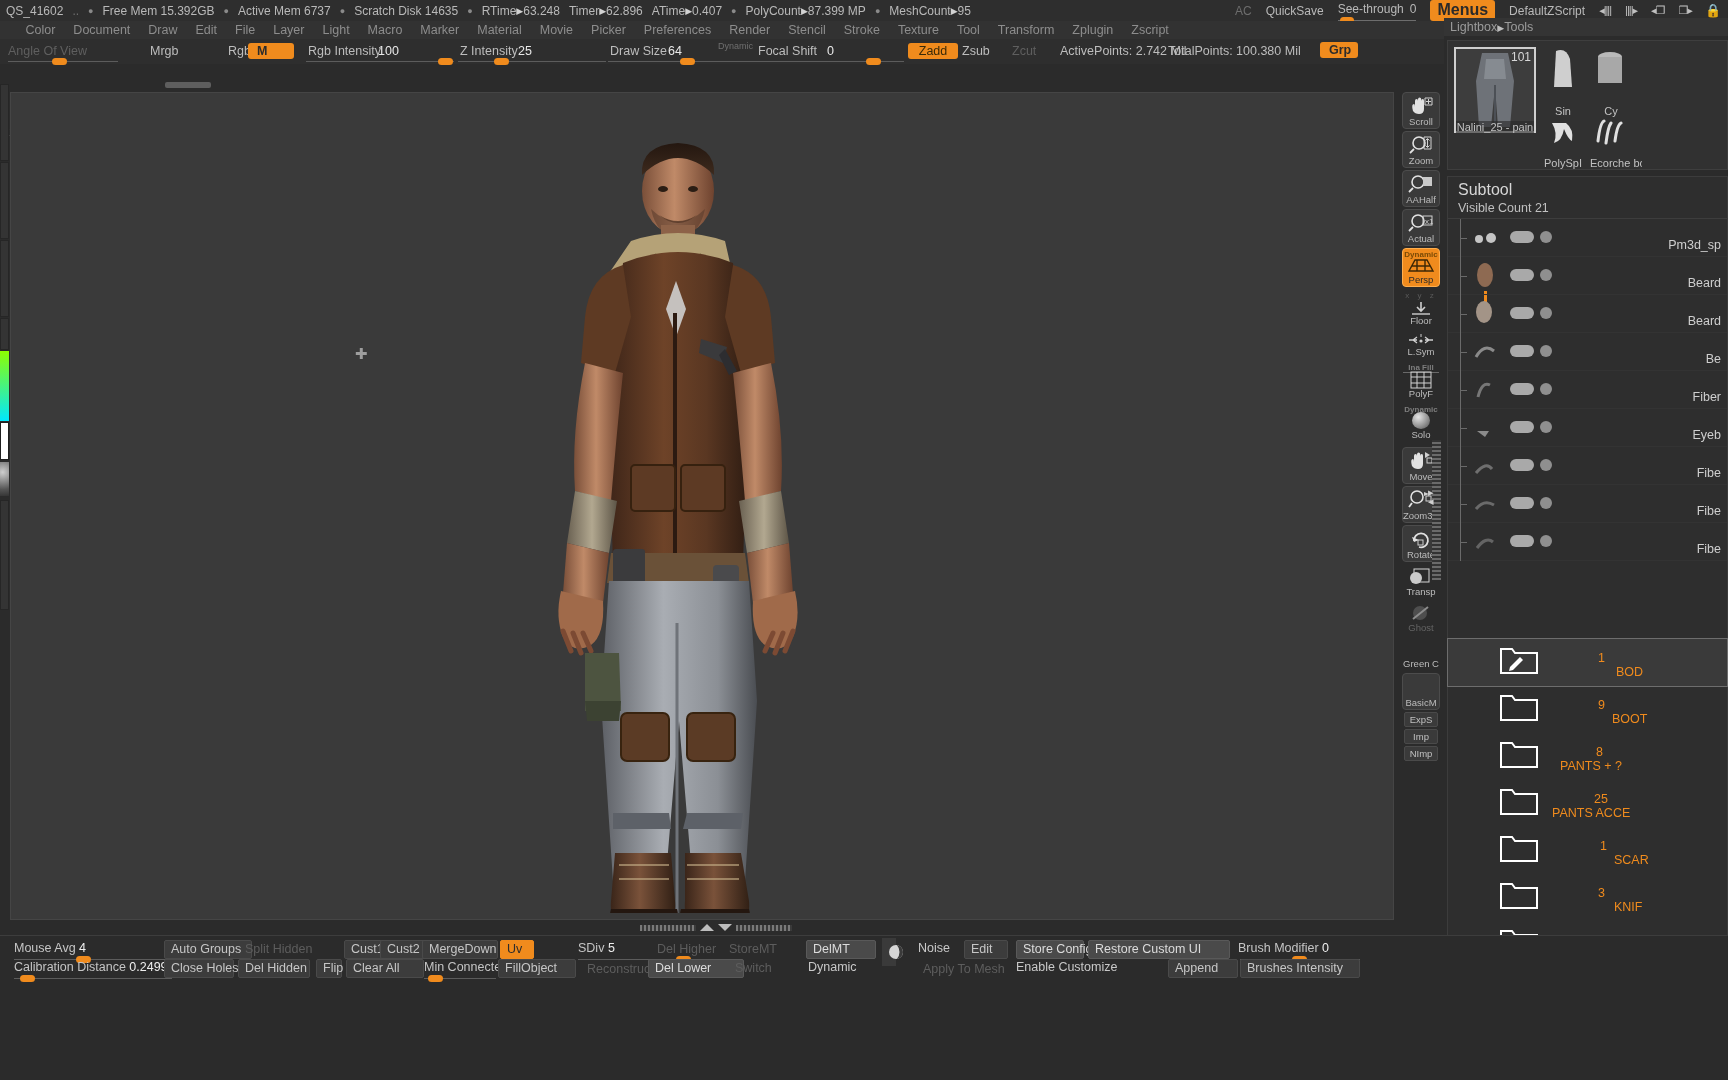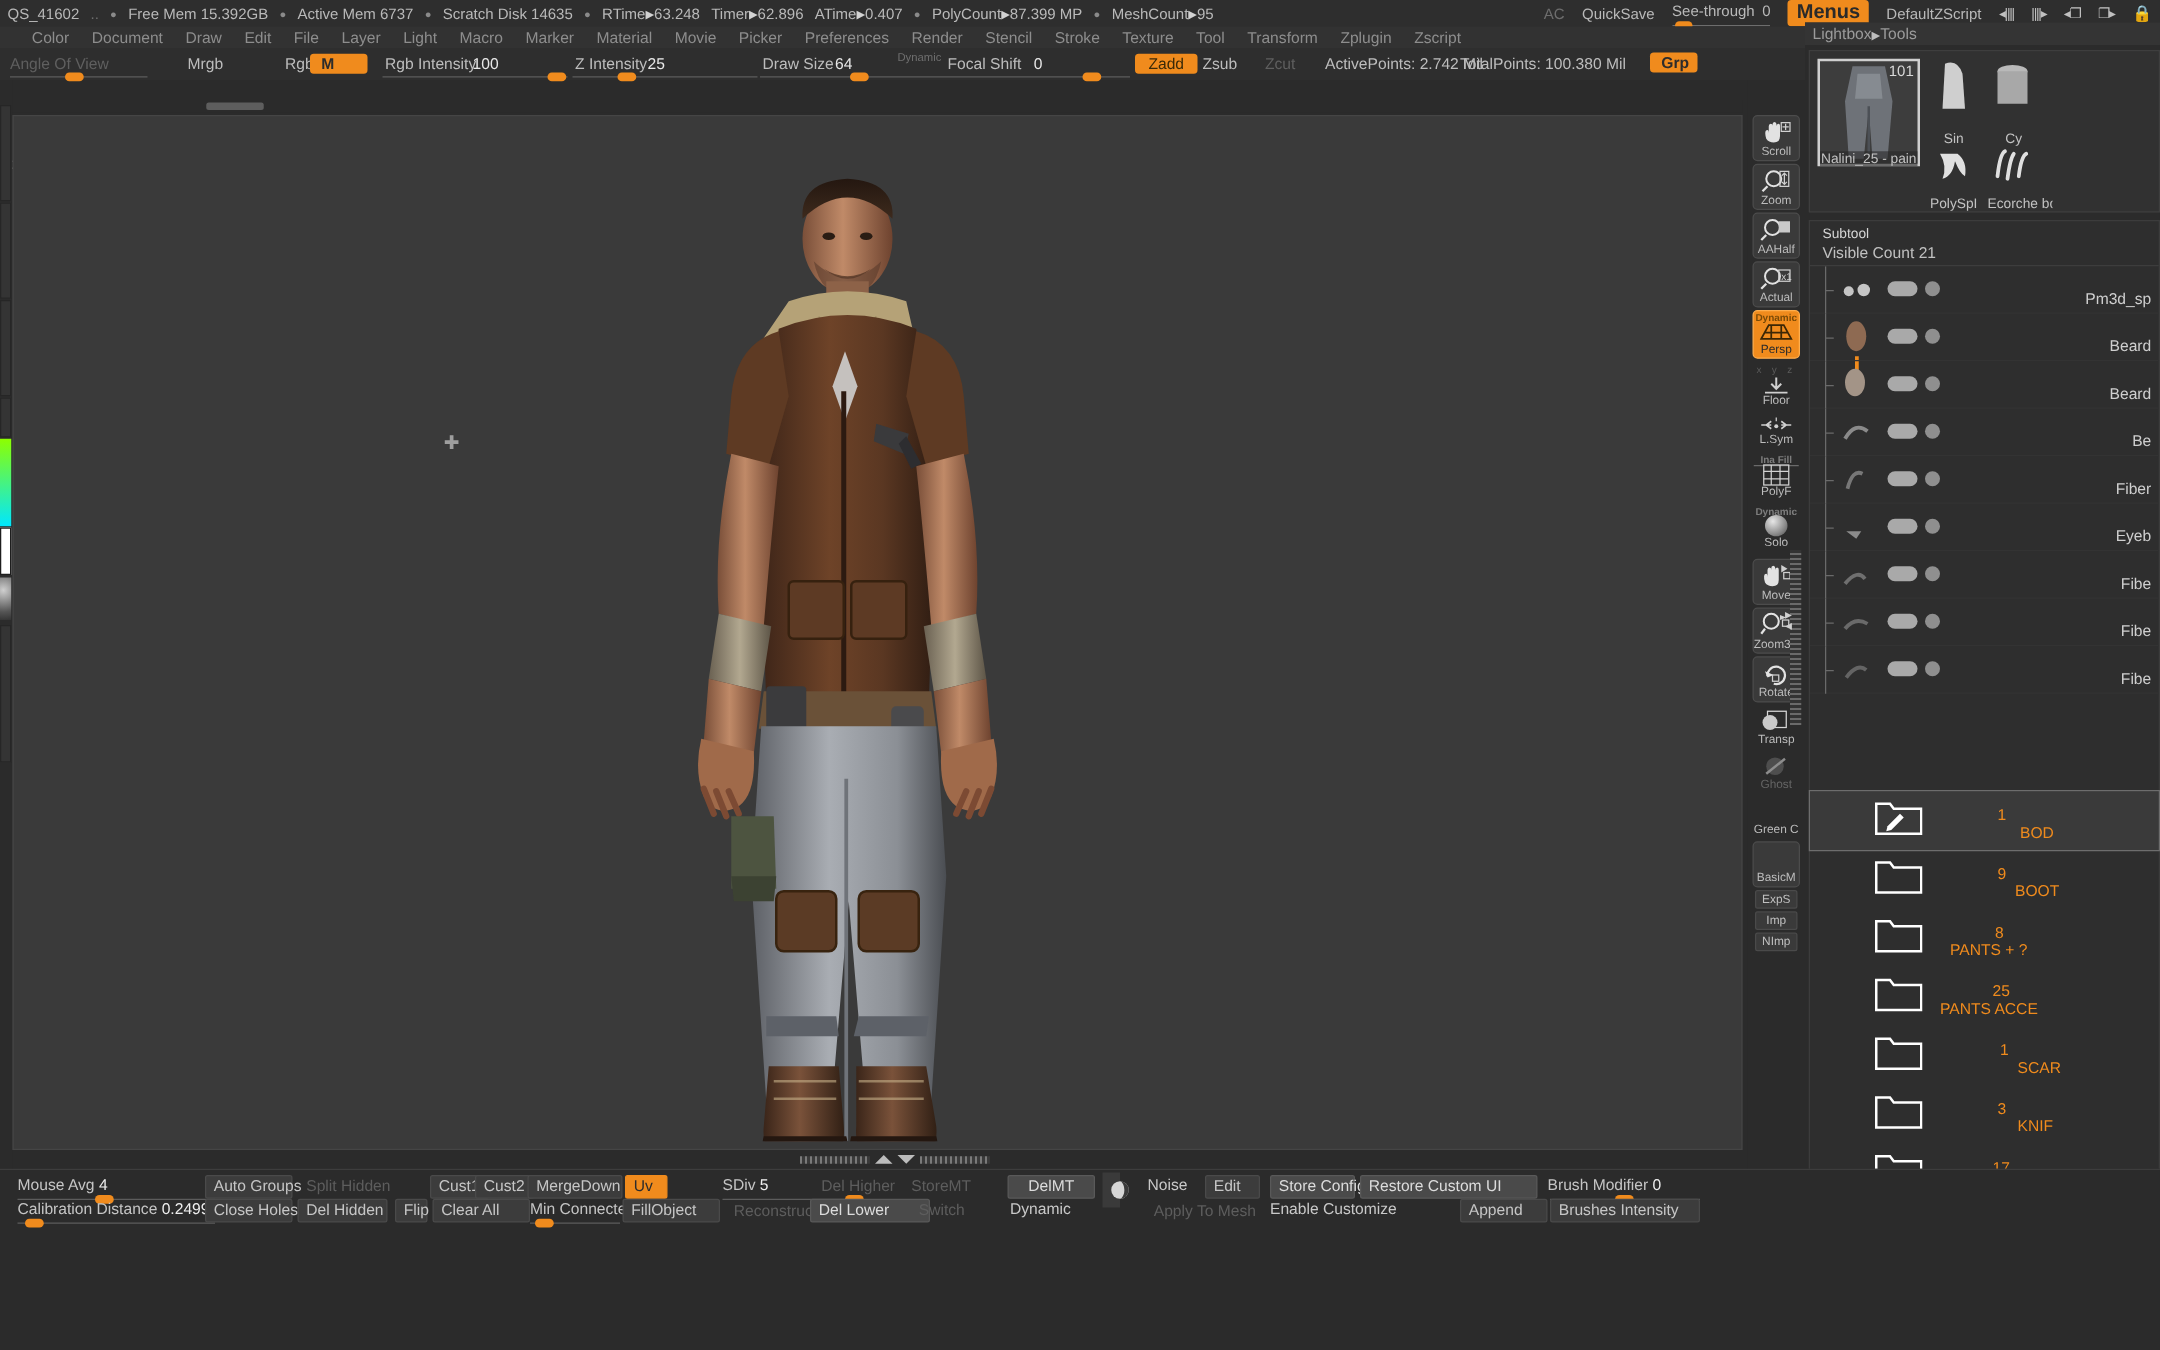--- a/index.html
+++ b/index.html
@@ -129,21 +129,21 @@
   #toolshelf { position:absolute; left:1447px; top:40px; width:281px; height:130px;
       background:#313131; border:1px solid #3e3e3e; }
   .tthumb { position:absolute; border:1px solid #5a5a5a; background:#3d3d3d; }
   .tthumb.sel { border:2px solid #cfcfcf; }
   .tthumb .cnt { position:absolute; right:3px; top:1px; color:#d8d8d8; font-size:12px; }
   .tthumb .cap { position:absolute; left:0; bottom:-15px; width:100%; text-align:center;
     color:#c2c2c2; font-size:11px; white-space:nowrap; overflow:hidden; }
 
   #subtool-panel { position:absolute; left:1447px; top:176px; width:281px; height:844px;
     background:#2e2e2e; border:1px solid #3c3c3c; }
-  .st-head { color:#d6d6d6; font-size:11px; padding:4px 10px 2px; }
+  .st-head { color:#d6d6d6; font-size:16px; padding:4px 10px 2px; }
   .st-sub  { color:#c0c0c0; font-size:12.5px; padding:0 10px 3px; border-bottom:1px solid #3d3d3d; }
   .st-row { position:relative; height:38px; border-bottom:1px solid #333; }
   .st-row .thumb { position:absolute; left:22px; top:4px; width:30px; height:30px; }
   .st-row .pill { position:absolute; top:12px; width:24px; height:12px; border-radius:6px; background:#a9a9a9;}
   .st-row .pill2 { position:absolute; top:12px; width:12px; height:12px; border-radius:50%; background:#8f8f8f;}
   .st-row .nm { position:absolute; right:6px; top:19px; color:#cfcfcf; font-size:12.5px; white-space:nowrap;}
   .st-tree { position:absolute; left:12px; top:0; width:1px; height:38px; background:#6a6a6a;}
   .st-tick { position:absolute; left:12px; top:19px; width:7px; height:1px; background:#6a6a6a;}
   .st-marker { position:absolute; left:36px; top:72px; width:3px; height:22px; background:#f08b1d; }
 
@@ -822,21 +822,21 @@
     <span class="mini-rail" style="left:14px; top:24px; width:158px;"></span>
     <span class="mini-knob" style="left:76px; top:21px;"></span>
 
     <span class="bb" style="left:14px; top:25px;">
       <span class="bslide-label">Calibration Distance</span>
       <span style="color:#eee">0.24999</span>
     </span>
     <span class="mini-rail" style="left:14px; top:43px; width:158px;"></span>
     <span class="mini-knob" style="left:20px; top:40px;"></span>
 
-    <span class="bb" style="left:164px; top:5px;"><span class="bbtn" style="width:70px;text-align:left;">Auto Groups</span></span>
+    <span class="bb" style="left:164px; top:5px;"><span class="bbtn" style="width:88px;text-align:left;">Auto Groups</span></span>
     <span class="bb" style="left:238px; top:5px;"><span class="bbtn dimb">Split Hidden</span></span>
     <span class="bb" style="left:164px; top:24px;"><span class="bbtn" style="width:70px;text-align:left;">Close Holes</span></span>
     <span class="bb" style="left:238px; top:24px;"><span class="bbtn" style="width:72px;text-align:left;">Del Hidden</span></span>
     <span class="bb" style="left:316px; top:24px;"><span class="bbtn" style="width:26px;text-align:center;">Flip</span></span>
     <span class="bb" style="left:346px; top:24px;"><span class="bbtn" style="width:78px;text-align:left;">Clear All</span></span>
 
     <span class="bb" style="left:344px; top:5px;"><span class="bbtn">Cust1</span></span>
     <span class="bb" style="left:380px; top:5px;"><span class="bbtn">Cust2</span></span>
 
     <span class="bb" style="left:422px; top:5px;"><span class="bbtn" style="width:76px;text-align:left;">MergeDown</span></span>
@@ -856,21 +856,21 @@
     <span class="mini-rail" style="left:578px; top:24px; width:112px;"></span>
     <span class="mini-knob" style="left:676px; top:21px;"></span>
 
     <span class="bb" style="left:580px; top:25px;"><span class="bbtn dimb">Reconstruct Sub</span></span>
     <span class="bb" style="left:650px; top:5px;"><span class="bbtn dimb">Del Higher</span></span>
     <span class="bb" style="left:648px; top:24px;"><span class="bbtn light" style="width:96px;text-align:left;">Del Lower</span></span>
 
     <span class="bb" style="left:722px; top:5px;"><span class="bbtn dimb">StoreMT</span></span>
     <span class="bb" style="left:728px; top:24px;"><span class="bbtn dimb">Switch</span></span>
 
-    <span class="bb" style="left:806px; top:5px;"><span class="bbtn light" style="width:70px;text-align:center;">DelMT</span></span>
+    <span class="bb" style="left:806px; top:5px;"><span class="bbtn light" style="width:70px;text-align:left;">DelMT</span></span>
     <span class="bb" style="left:808px; top:25px;">Dynamic</span>
 
     <span class="bb" style="left:882px; top:3px;"><span class="yin"></span></span>
     <span class="bb" style="left:918px; top:6px;">Noise</span>
     <span class="bb" style="left:916px; top:25px;"><span class="bbtn dimb">Apply To Mesh</span></span>
     <span class="bb" style="left:964px; top:5px;"><span class="bbtn" style="width:44px;text-align:left;">Edit</span></span>
 
     <span class="bb" style="left:1016px; top:5px;"><span class="bbtn light" style="width:68px;text-align:left;">Store Config</span></span>
     <span class="bb" style="left:1088px; top:5px;"><span class="bbtn light" style="width:142px;text-align:left;">Restore Custom UI</span></span>
     <span class="bb" style="left:1016px; top:25px;">Enable Customize</span>

